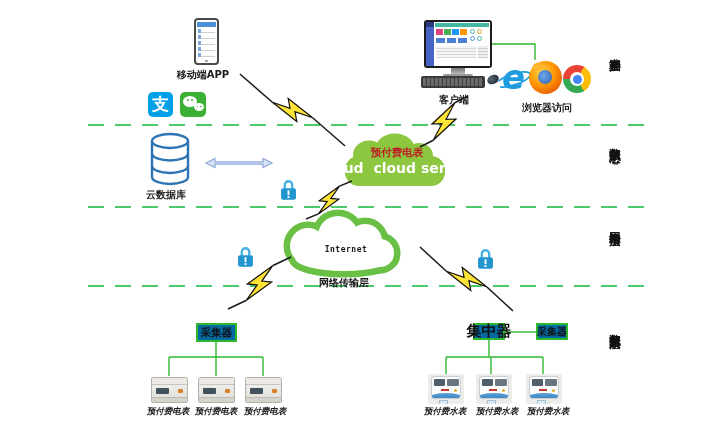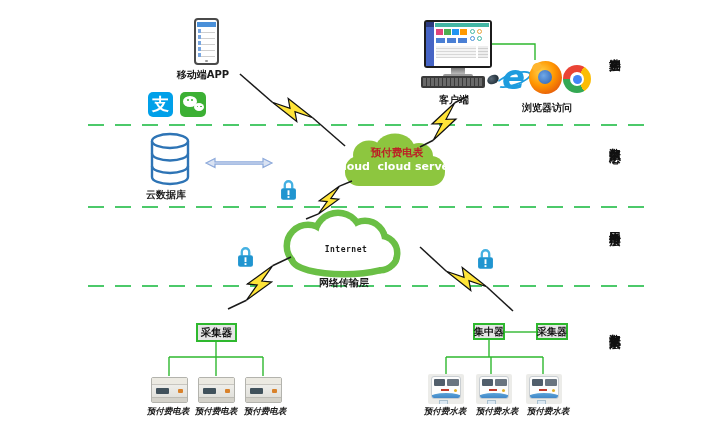--- a/index.html
+++ b/index.html
@@ -3,21 +3,21 @@
 <meta charset="utf-8">
 <style>
   * { margin:0; padding:0; box-sizing:border-box; }
   html,body { width:715px; height:443px; }
   body { position:relative; background:#fff; font-family:"DejaVu Sans","Liberation Sans",sans-serif; overflow:hidden; }
   .abs { position:absolute; }
   .dash { position:absolute; left:88px; width:564px; height:2px;
           background:repeating-linear-gradient(90deg,#4cc96a 0,#4cc96a 16px,transparent 16px,transparent 27px); }
   .lbl { position:absolute; font-size:10px; font-weight:bold; color:#1a1a1a; white-space:nowrap; transform:translateX(-50%); }
   .vlabel { position:absolute; left:607px; writing-mode:vertical-rl; font-size:11.5px; font-weight:bold; letter-spacing:1px; color:#111; }
-  .gbox { position:absolute; border:2px solid #2eb82e; background:#e5e5e5; display:flex; align-items:center; justify-content:center;
+  .gbox { position:absolute; border:2px solid #2eb82e; background:#0369a1; display:flex; align-items:center; justify-content:center;
           font-weight:bold; color:#111; white-space:nowrap;text-align:right; }
   .mlabel { position:absolute; font-size:8.5px; font-weight:bold; color:#1a1a1a; white-space:nowrap; transform:translateX(-50%);font-style:italic; }
   .emeter { position:absolute; width:37px; height:26px; background:linear-gradient(#f5f5f2,#dddcd6); border:1px solid #b3b3ad; border-radius:2px; }
   .emeter .band { position:absolute; left:0; right:0; top:0; height:7px; background:#eceae2; border-bottom:1px solid #c8c6c0; }
   .emeter .lcd { position:absolute; left:4px; top:10px; width:13px; height:5.5px; background:#41525c; border-radius:1px; }
   .emeter .win { position:absolute; right:4px; top:11px; width:5px; height:4px; background:#d9822b; border-radius:1px; }
   .emeter .bot { position:absolute; left:0; right:0; bottom:0; height:5px; background:#d4d2ca; border-top:1px solid #bdbcb5; }
   .wslot { position:absolute; width:36px; height:30px; background:#ecece9; border-radius:2px; }
   .wslot .body { position:absolute; left:3px; right:3px; top:2px; bottom:5px; background:#fdfdfd; border:1px solid #c9ced2; border-radius:3px; overflow:hidden; }
   .wslot .tl { position:absolute; left:2px; top:2px; width:11px; height:7px; background:#515e6b; border-radius:1px; }
@@ -176,21 +176,21 @@
 </div>
 <div class="abs" style="left:563px;top:65px;width:28px;height:28px;border-radius:50%;background:conic-gradient(from -90deg,#ea4335 0 120deg,#fbbc05 120deg 240deg,#34a853 240deg 360deg)">
   <div class="abs" style="left:7px;top:7px;width:14px;height:14px;border-radius:50%;background:#fff"></div>
   <div class="abs" style="left:9.5px;top:9.5px;width:9px;height:9px;border-radius:50%;background:#4286f5"></div>
 </div>
 <div class="lbl" style="left:547px;top:101px">浏览器访问</div>
 
 <div class="lbl" style="left:166px;top:188px;font-size:10px">云数据库</div>
 
 <div class="lbl" style="left:397px;top:146px;color:#bb2025;font-size:10.5px">预付费电表</div>
-<div class="lbl" style="left:393px;top:160px;color:#fff;font-size:11px;white-space:pre">li cloud  cloud servers</div>
+<div class="lbl" style="left:393px;top:160px;color:#fff;font-size:14px;white-space:pre">li cloud  cloud servers</div>
 
 <div class="lbl" style="left:346px;top:245px;font-size:8px;font-family:'DejaVu Sans Mono',monospace;letter-spacing:0.5px">Internet</div>
 <div class="lbl" style="left:344px;top:276px">网络传输层</div>
 
 <svg class="abs" style="left:280px;top:179px" width="17" height="21" viewBox="0 0 16 19.5">
   <path d="M4.5 9 V5.5 a3.5 3.5 0 0 1 7 0 V9" fill="none" stroke="#45b1e2" stroke-width="2.2"></path>
   <rect x="1" y="8.5" width="14" height="11" rx="2" fill="#2095d0"></rect>
   <rect x="7.1" y="10.5" width="1.8" height="4.5" fill="#fff"></rect>
   <rect x="7.1" y="16" width="1.8" height="1.8" fill="#fff"></rect>
 </svg>
@@ -203,21 +203,21 @@
 <svg class="abs" style="left:477px;top:248px" width="17" height="21" viewBox="0 0 16 19.5">
   <path d="M4.5 9 V5.5 a3.5 3.5 0 0 1 7 0 V9" fill="none" stroke="#45b1e2" stroke-width="2.2"></path>
   <rect x="1" y="8.5" width="14" height="11" rx="2" fill="#2095d0"></rect>
   <rect x="7.1" y="10.5" width="1.8" height="4.5" fill="#fff"></rect>
   <rect x="7.1" y="16" width="1.8" height="1.8" fill="#fff"></rect>
 </svg>
 
 <div class="gbox" style="left:196px;top:323px;width:41px;height:19px;font-size:10.5px">
     <span>采集器</span>
   </div>
-<div class="gbox" style="left:473px;top:323px;width:32px;height:17px;font-size:10px">
+<div class="gbox" style="left:473px;top:323px;width:32px;height:17px;font-size:15px">
     <span>集中器</span>
   </div>
 <div class="gbox" style="left:536px;top:323px;width:32px;height:17px;font-size:10px">
     <span>采集器</span>
   </div>
 
 <div class="emeter" style="left:151px;top:377px">
     <div class="band"></div>
     <div class="lcd"></div>
     <div class="win"></div>

